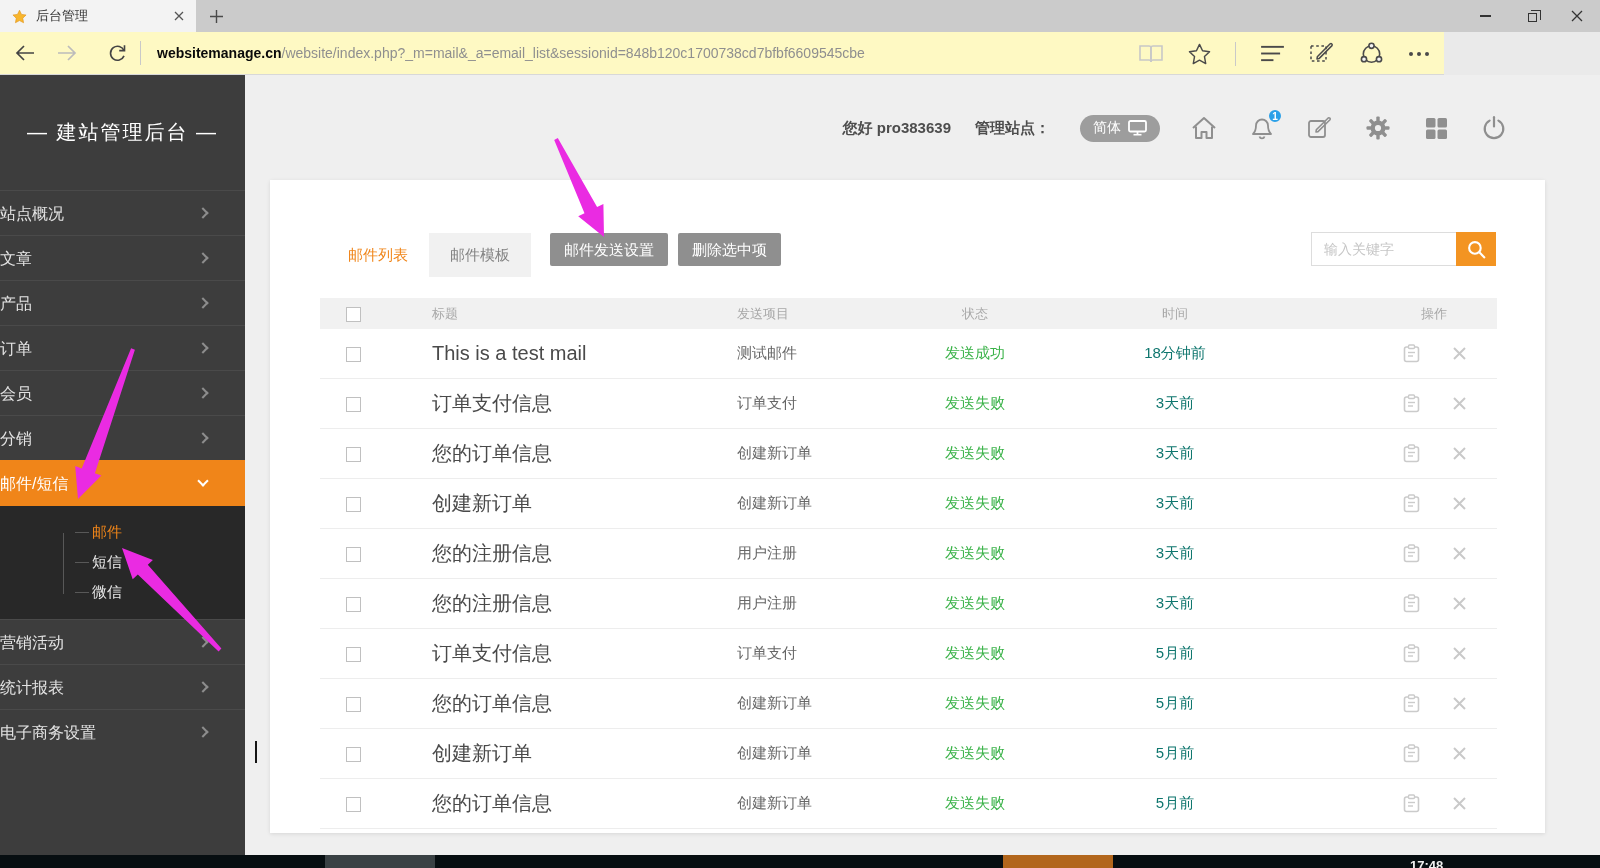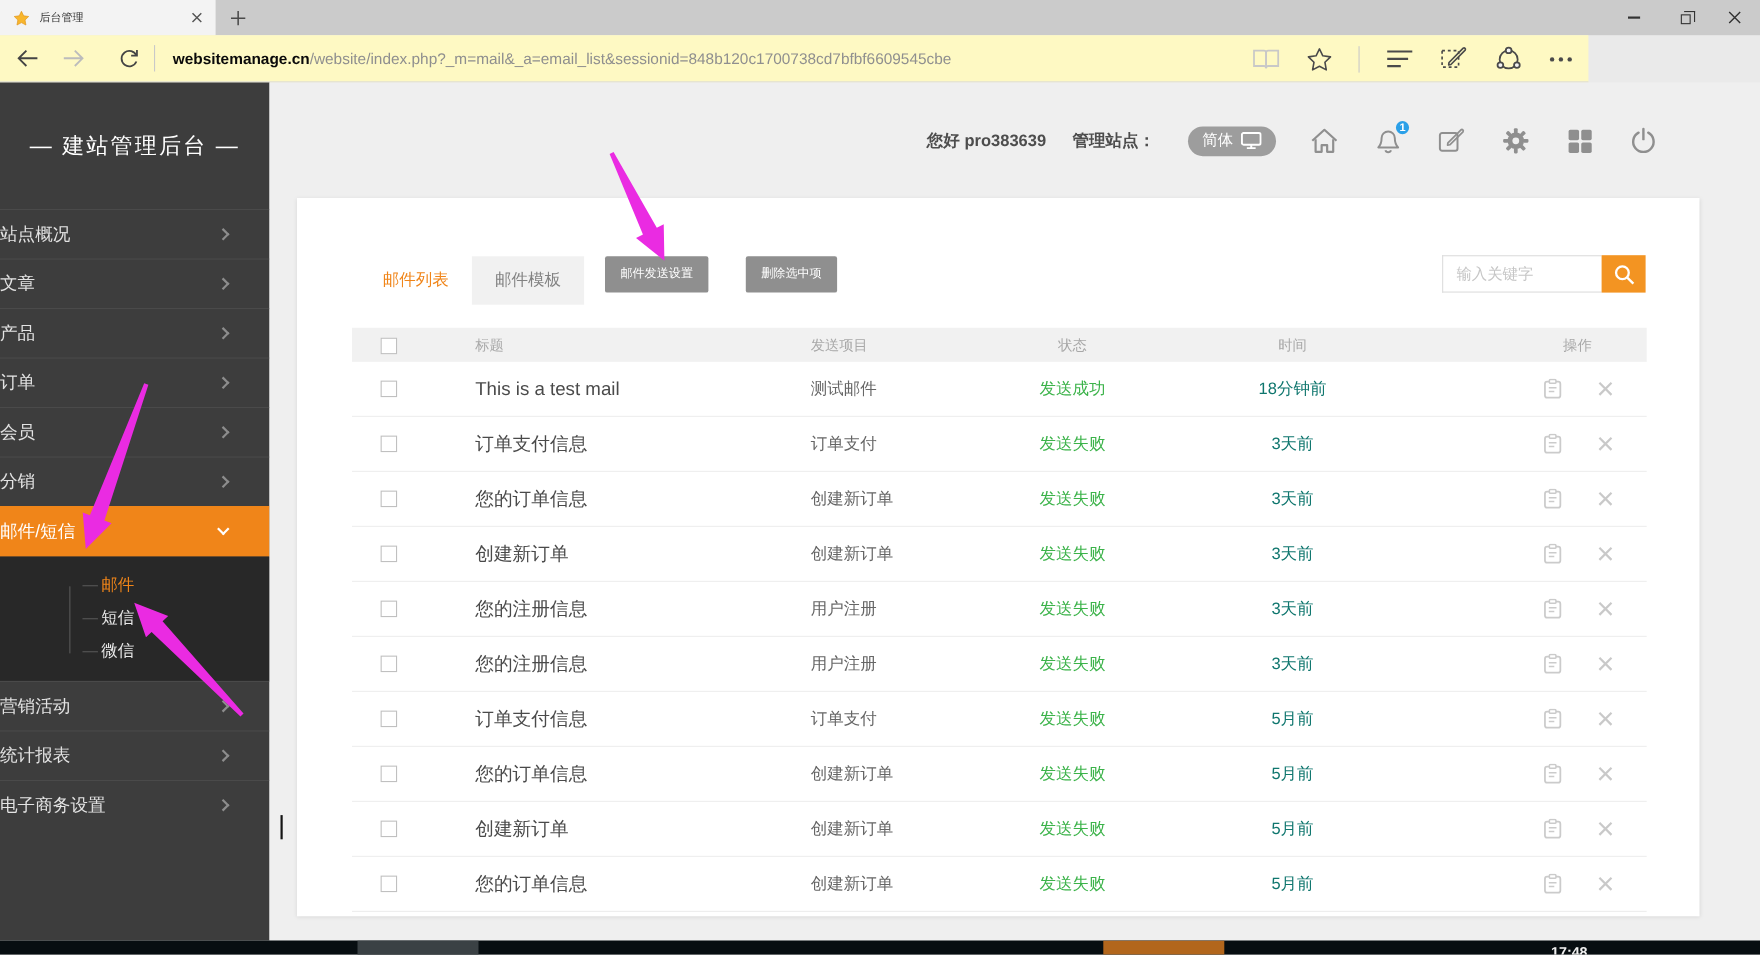--- a/index.html
+++ b/index.html
@@ -3,21 +3,21 @@
 <meta charset="utf-8">
 <style>
   * { margin:0; padding:0; box-sizing:border-box; }
   html,body { width:1600px; height:868px; overflow:hidden; }
   body { font-family:"Liberation Sans", sans-serif; background:#eaeaea; position:relative; }
 
   
   .tabstrip { position:absolute; left:0; top:0; width:1600px; height:32px; background:#cbcbcb; }
   .browser-tab { position:absolute; left:0; top:0; width:196px; height:32px; background:#f3f3f3;
                  display:flex; align-items:center; gap:9px; padding:0 12px; }
-  .tab-title { flex:1; font-size:10px; color:#333; white-space:nowrap; overflow:hidden; }
+  .tab-title { flex:1; font-size:13px; color:#333; white-space:nowrap; overflow:hidden; }
   .newtab-btn { position:absolute; left:205px; top:7px; width:22px; height:18px; display:flex; align-items:center; justify-content:center; }
   .win-controls { position:absolute; right:0; top:0; height:32px; display:flex; }
   .win-btn { width:46px; height:32px; display:flex; align-items:center; justify-content:center; }
   .min-glyph { width:11px; height:2px; background:#333; }
   .restore-glyph { position:relative; width:9px; height:9px; border:1px solid #333; background:#cbcbcb; margin-top:3px; margin-right:-3px; }
   .restore-glyph::before { content:''; position:absolute; left:2px; top:-4px; width:9px; height:9px; border:1px solid #333; border-bottom:none; border-left:none; }
 
   .addressbar { position:absolute; left:0; top:32px; width:1444px; height:43px; background:#fef9c3;
                 border-bottom:1px solid #d8d8d8; display:flex; align-items:center; }
   .nav-btn { width:34px; height:34px; display:flex; align-items:center; justify-content:center; margin-left:8px; }
@@ -55,38 +55,38 @@
   .badge { position:absolute; top:-6px; right:-7px; min-width:16px; height:16px; background:#2ba0e8; border:2px solid #efefef;
            border-radius:50%; color:#fff; font-size:10px; line-height:13px; text-align:center; font-weight:700; }
 
   .card { position:absolute; left:25px; top:105px; width:1275px; height:653px; background:#fff;
           box-shadow:0 1px 4px rgba(0,0,0,0.10); }
 
   .ctabs { position:absolute; left:57px; top:53px; display:flex; }
   .ctab { height:44px; line-height:44px; padding:0 21px; font-size:15px; background:#f1f1f1; color:#828282; cursor:pointer; }
   .ctab.active { background:#fff; color:#f08519; }
   .gray-btn { position:absolute; top:53px; height:33px; line-height:33px; padding:0 14px; background:#8f8f8f;
-              color:#fff; font-size:11px; border:none; border-radius:2px; cursor:pointer; font-family:inherit; }
+              color:#fff; font-size:15px; border:none; border-radius:2px; cursor:pointer; font-family:inherit; }
   #btn-send-settings { left:280px; }
   #btn-delete-selected { left:408px; }
 
   .search-wrap { position:absolute; top:52px; right:49px; display:flex; }
   .search-input { width:145px; height:34px; border:1px solid #ddd; border-right:none; padding:0 12px;
                   font-size:14px; color:#777; outline:none; font-family:inherit; background:#fff; }
   .search-input::placeholder { color:#c6c6c6; }
   .search-btn { width:40px; height:34px; background:#f39422; border:none; display:flex; align-items:center;
                 justify-content:center; cursor:pointer; }
 
   .table { position:absolute; left:50px; right:48px; top:118px; }
   .thead, .trow { display:grid; grid-template-columns:80px 305px 185px 170px 230px 1fr; align-items:center; }
   .thead { height:31px; background:#f1f1f1; font-size:13px; color:#a8a8a8; }
   .trow { height:50px; border-bottom:1px solid #ededed; background:#fff; }
   .c-check { padding-left:26px; }
   .checkbox { display:inline-block; width:15px; height:15px; border:1px solid #c0c0c0; background:#fff; vertical-align:middle; cursor:pointer; }
-  .c-title { padding-left:32px; font-size:17px; color:#4a4a4a; }
+  .c-title { padding-left:32px; font-size:20px; color:#4a4a4a; }
   .thead .c-title, .thead .c-proj { font-size:13px; color:#a8a8a8; }
   .c-proj { padding-left:32px; font-size:15px; color:#666; }
   .c-status { text-align:center; font-size:15px; color:#3cb34a; }
   .thead .c-status, .thead .c-time { color:#a8a8a8; font-size:13px; }
   .c-time { text-align:center; font-size:15px; color:#0f766e; }
   .c-ops { display:flex; justify-content:flex-end; align-items:center; gap:32px; padding-right:30px; }
   .thead .c-ops { font-size:13px; color:#a8a8a8; padding-right:50px; }
   .op-icon { display:flex; align-items:center; cursor:pointer; }
 
   

